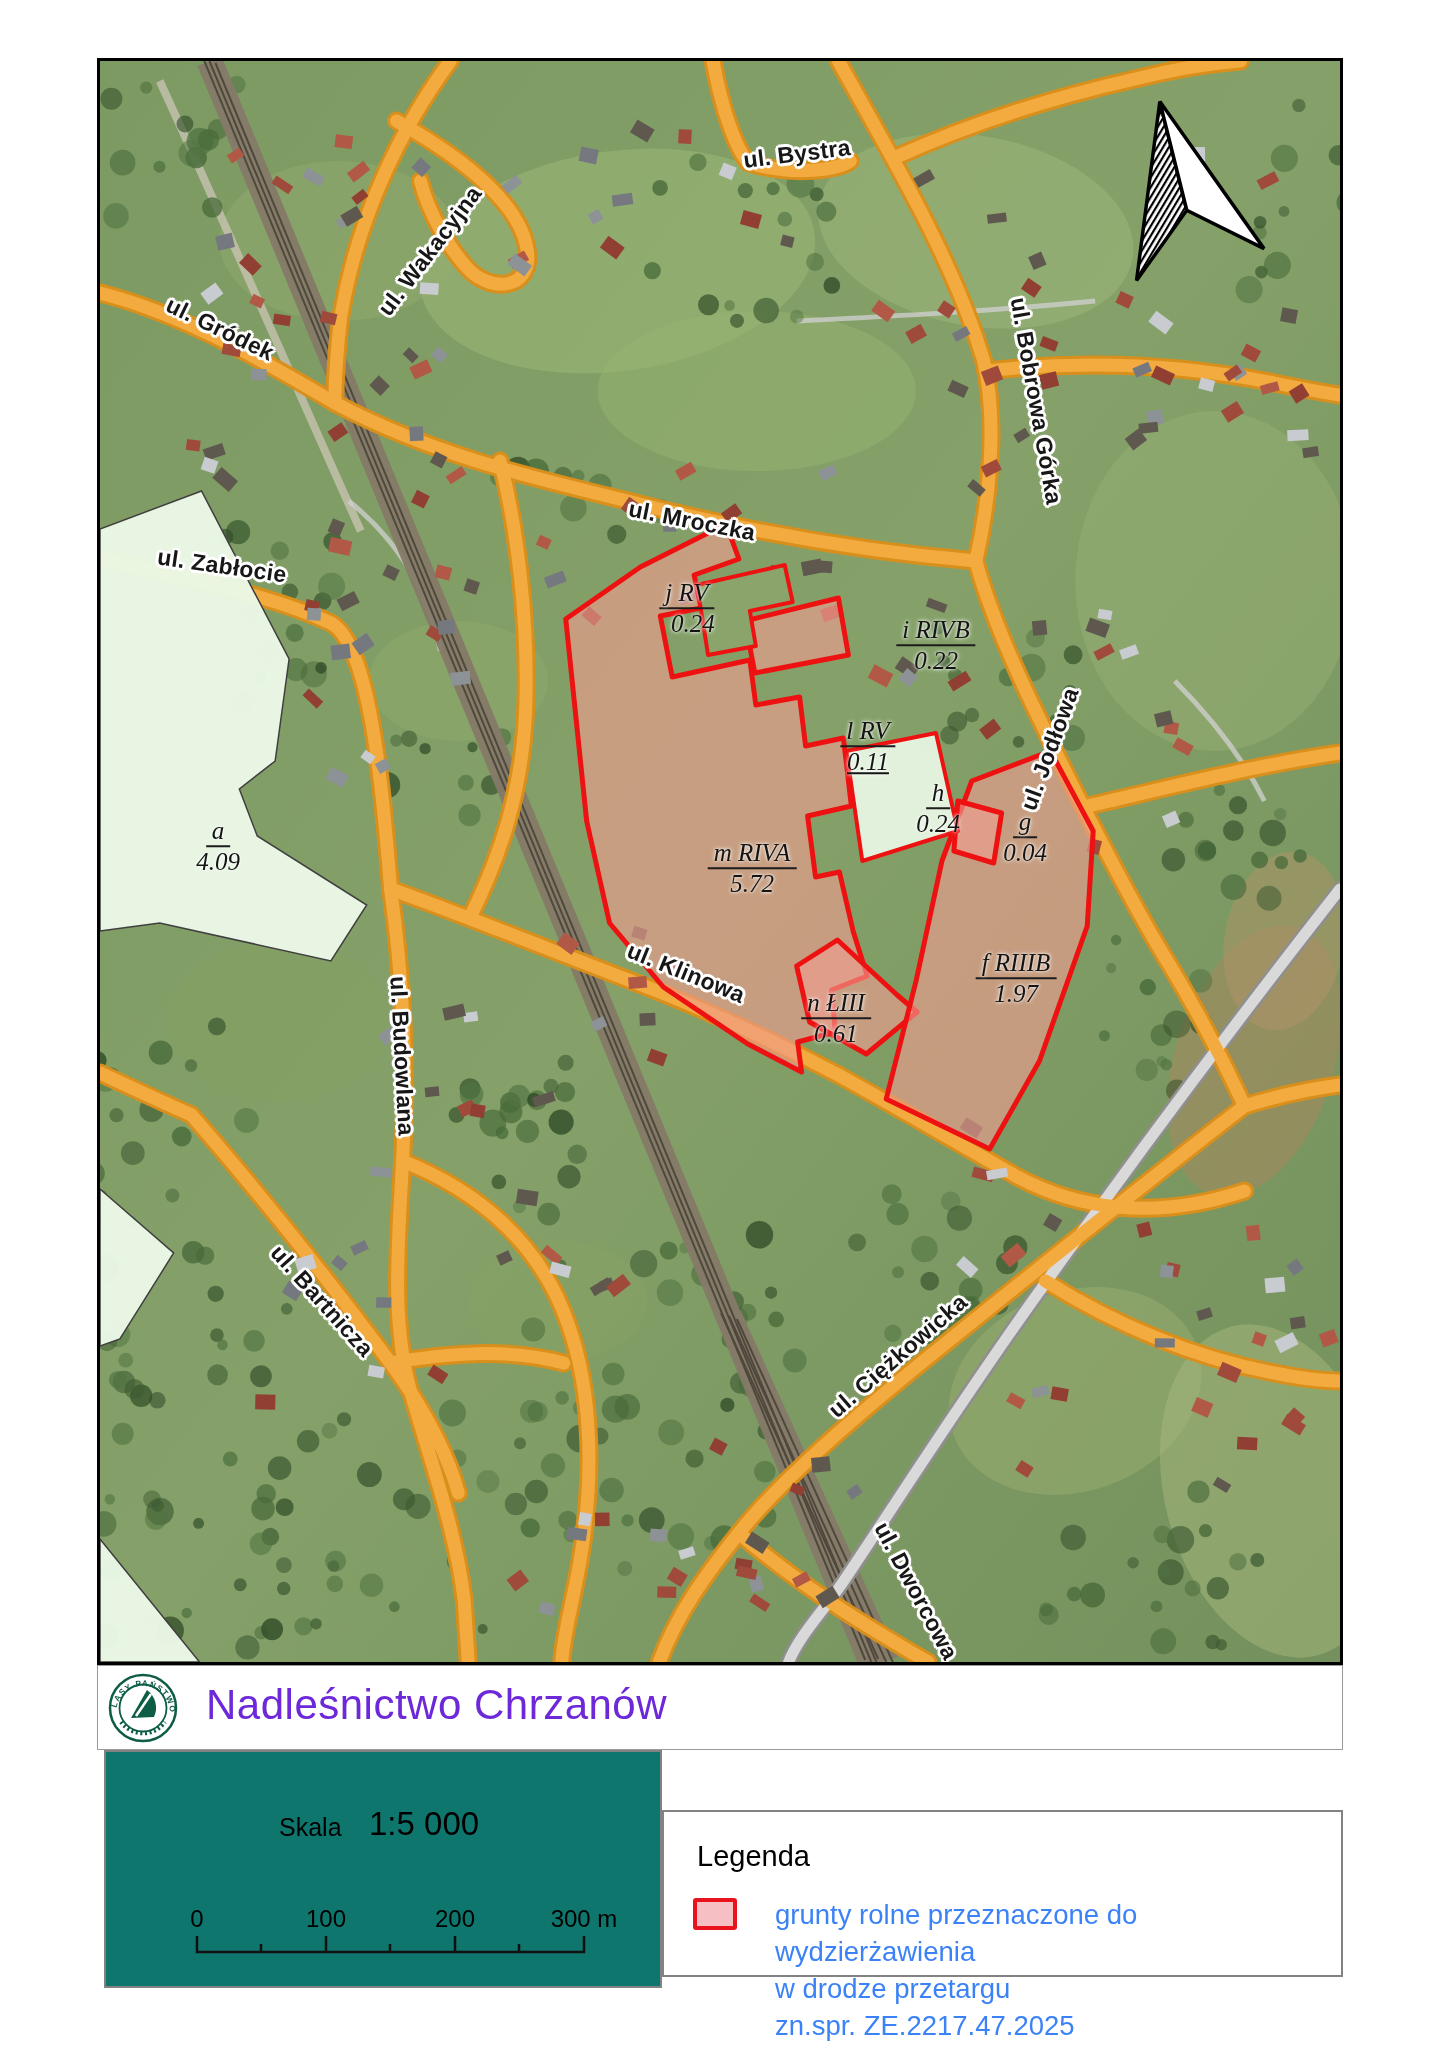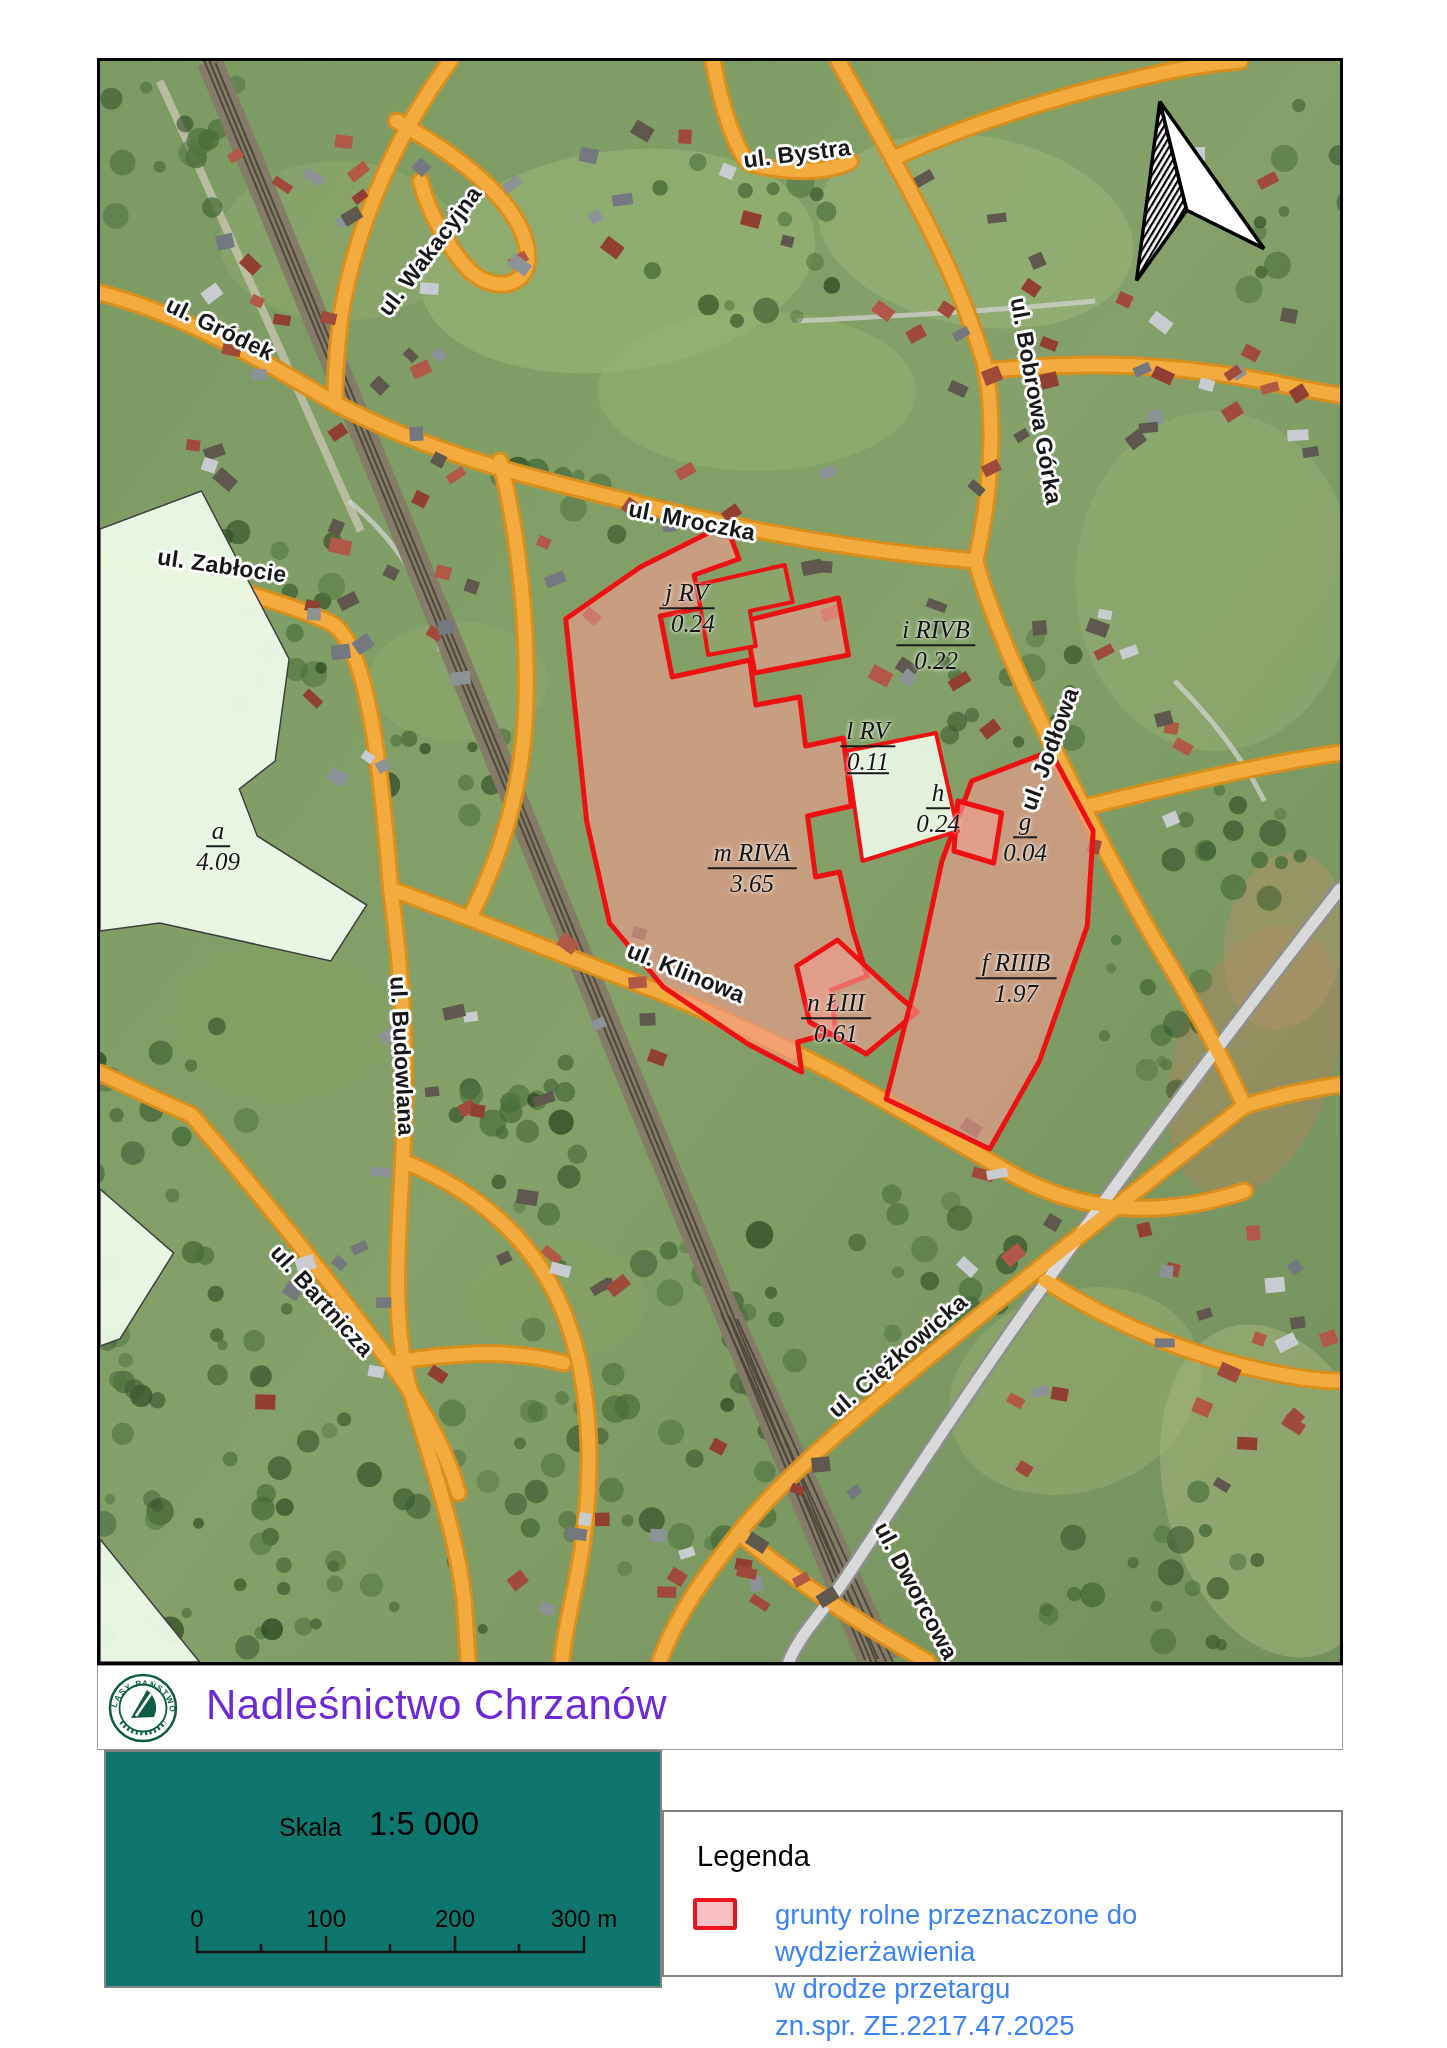--- a/index.html
+++ b/index.html
@@ -693,21 +693,21 @@
       <div class="street-label" style="left: 586px; top: 912px; transform: translate(-50%, -50%) rotate(22deg);">ul. Klinowa</div>
       <div class="street-label" style="left: 302px; top: 995px; transform: translate(-50%, -50%) rotate(87deg);">ul. Budowlana</div>
       <div class="street-label" style="left: 222px; top: 1240px; transform: translate(-50%, -50%) rotate(48deg);">ul. Bartnicza</div>
       <div class="street-label" style="left: 798px; top: 1295px; transform: translate(-50%, -50%) rotate(-41deg);">ul. Ciężkowicka</div>
       <div class="street-label" style="left: 816px; top: 1530px; transform: translate(-50%, -50%) rotate(62deg);">ul. Dworcowa</div>
       <div class="parcel-label" style="left: 587px; top: 548px; transform: translate(-50%, -50%); text-align: right;"><span class="code">j RV</span><span class="area">0.24</span></div>
       <div class="parcel-label" style="left: 800px; top: 585px; transform: translate(-50%, -50%); margin-left: 36px;"><span class="code">i RIVB</span><span class="area">0.22</span></div>
       <div class="parcel-label" style="left: 768px; top: 686px; transform: translate(-50%, -50%); text-decoration: underline;"><span class="code">l RV</span><span class="area">0.11</span></div>
       <div class="parcel-label" style="left: 838px; top: 748px; transform: translate(-50%, -50%);"><span class="code">h</span><span class="area">0.24</span></div>
       <div class="parcel-label" style="left: 925px; top: 777px; transform: translate(-50%, -50%);"><span class="code">g</span><span class="area">0.04</span></div>
-      <div class="parcel-label" style="left: 652px; top: 808px; transform: translate(-50%, -50%);"><span class="code">m RIVA</span><span class="area">3.65</span></div>
+      <div class="parcel-label" style="left: 652px; top: 808px; transform: translate(-50%, -50%);"><span class="code">m RIVA</span><span class="area">5.72</span></div>
       <div class="parcel-label" style="left: 736px; top: 958px; transform: translate(-50%, -50%);"><span class="code">n ŁIII</span><span class="area">0.61</span></div>
       <div class="parcel-label" style="left: 916px; top: 918px; transform: translate(-50%, -50%);"><span class="code">f RIIIB</span><span class="area">1.97</span></div>
       <div class="parcel-label" style="left: 118px; top: 786px; transform: translate(-50%, -50%);"><span class="code">a</span><span class="area">4.09</span></div>
     </div>
 </div>
 
 <div id="title-band">
   <svg id="logo" viewBox="0 0 70 70">
     <circle cx="35" cy="35" r="33" fill="#fff" stroke="#0d5c45" stroke-width="2.5"></circle>
     <circle cx="35" cy="35" r="23.5" fill="none" stroke="#0d5c45" stroke-width="1.8"></circle>

